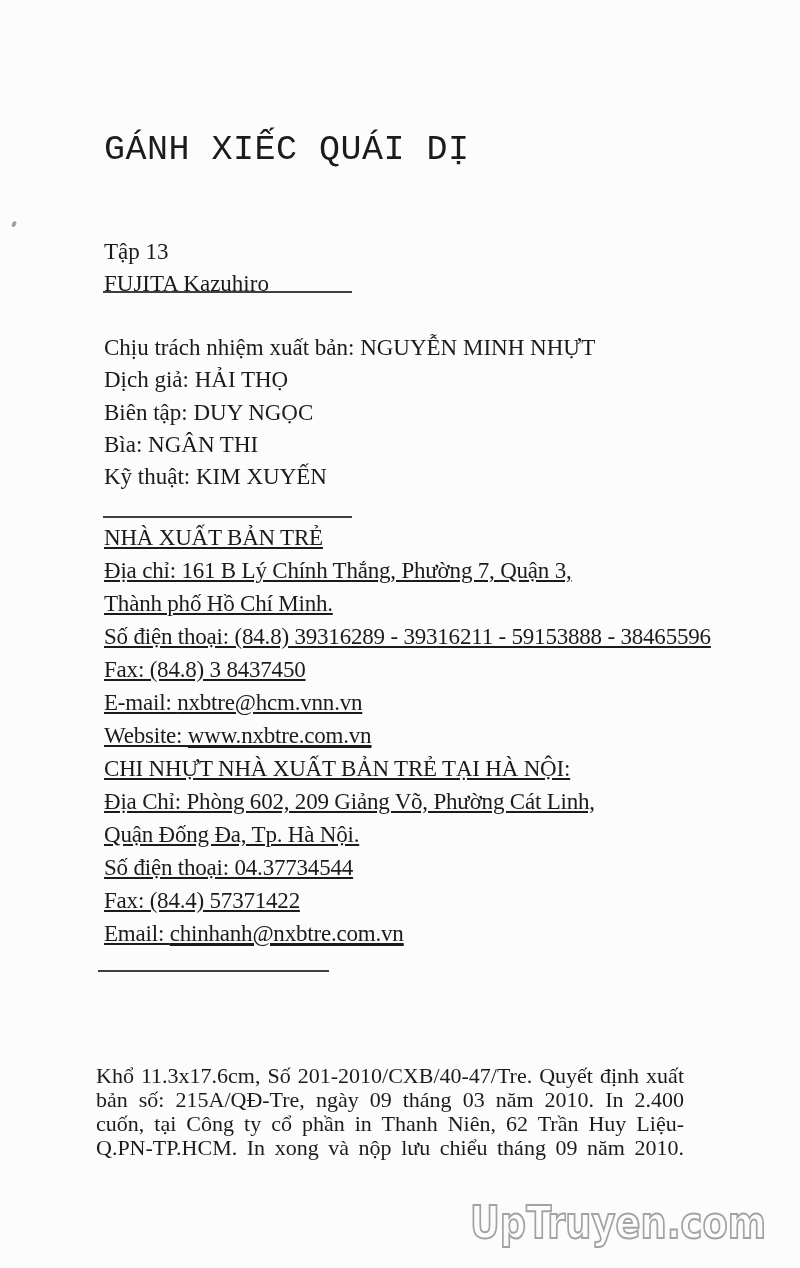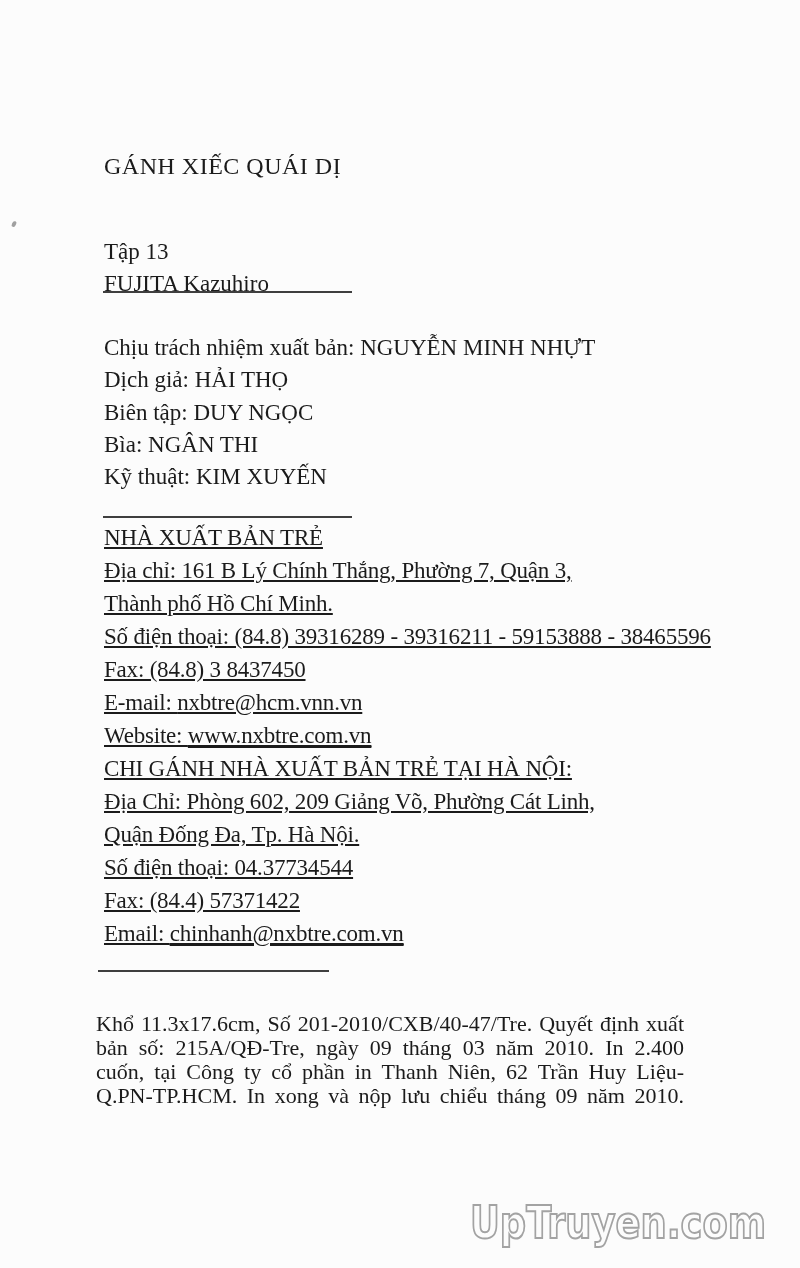--- a/index.html
+++ b/index.html
@@ -12,25 +12,26 @@
     width: 800px;
     height: 1268px;
     background: #fcfcfc;
     overflow: hidden;
     font-family: "Liberation Serif", serif;
     color: #1b1b1b;
   }
   .book-title {
     position: absolute;
     left: 104px;
-    top: 148px;
-    font-size: 24px;
+    top: 132px;
+    font-size: 35px;
     line-height: 36px;
     letter-spacing: 0.5px;
     white-space: nowrap;
+    font-family: Liberation Mono, monospace;
   }
   .book-meta {
     position: absolute;
     left: 104px;
     top: 204px;
     font-size: 23px;
     line-height: 32px;
     white-space: nowrap;
     margin-top: 32px;
   }
@@ -61,21 +62,21 @@
     text-decoration: underline;
   }
   .underlined {
     text-decoration: underline;
     text-underline-offset: 3px;
     margin-top: 8px;
   }
   .imprint {
     position: absolute;
     left: 96px;
-    top: 1012px;
+    top: 1064px;
     width: 588px;
     font-size: 22px;
     line-height: 24px;
   }
   .imprint .jline {
     text-align: justify;
     text-align-last: justify;
     white-space: normal;
   }
   .watermark {
@@ -122,21 +123,21 @@
   <div class="rule rule-2"></div>
 
   <div class="publisher">
     <div>NHÀ XUẤT BẢN TRẺ</div>
     <div>Địa chỉ: 161 B Lý Chính Thắng, Phường 7, Quận 3,</div>
     <div>Thành phố Hồ Chí Minh.</div>
     <div>Số điện thoại: (84.8) 39316289 - 39316211 - 59153888 - 38465596</div>
     <div>Fax: (84.8) 3 8437450</div>
     <div><span>E-mail: </span><span>nxbtre@hcm.vnn.vn</span></div>
     <div><span>Website: </span><span class="underlined">www.nxbtre.com.vn</span></div>
-    <div>CHI GÁNH NHÀ XUẤT BẢN TRẺ TẠI HÀ NỘI:</div>
+    <div>CHI NHỰT NHÀ XUẤT BẢN TRẺ TẠI HÀ NỘI:</div>
     <div>Địa Chỉ: Phòng 602, 209 Giảng Võ, Phường Cát Linh,</div>
     <div>Quận Đống Đa, Tp. Hà Nội.</div>
     <div>Số điện thoại: 04.37734544</div>
     <div>Fax: (84.4) 57371422</div>
     <div><span>Email: </span><span class="underlined">chinhanh@nxbtre.com.vn</span></div>
   </div>
 
   <div class="rule rule-3"></div>
 
   <div class="imprint">

